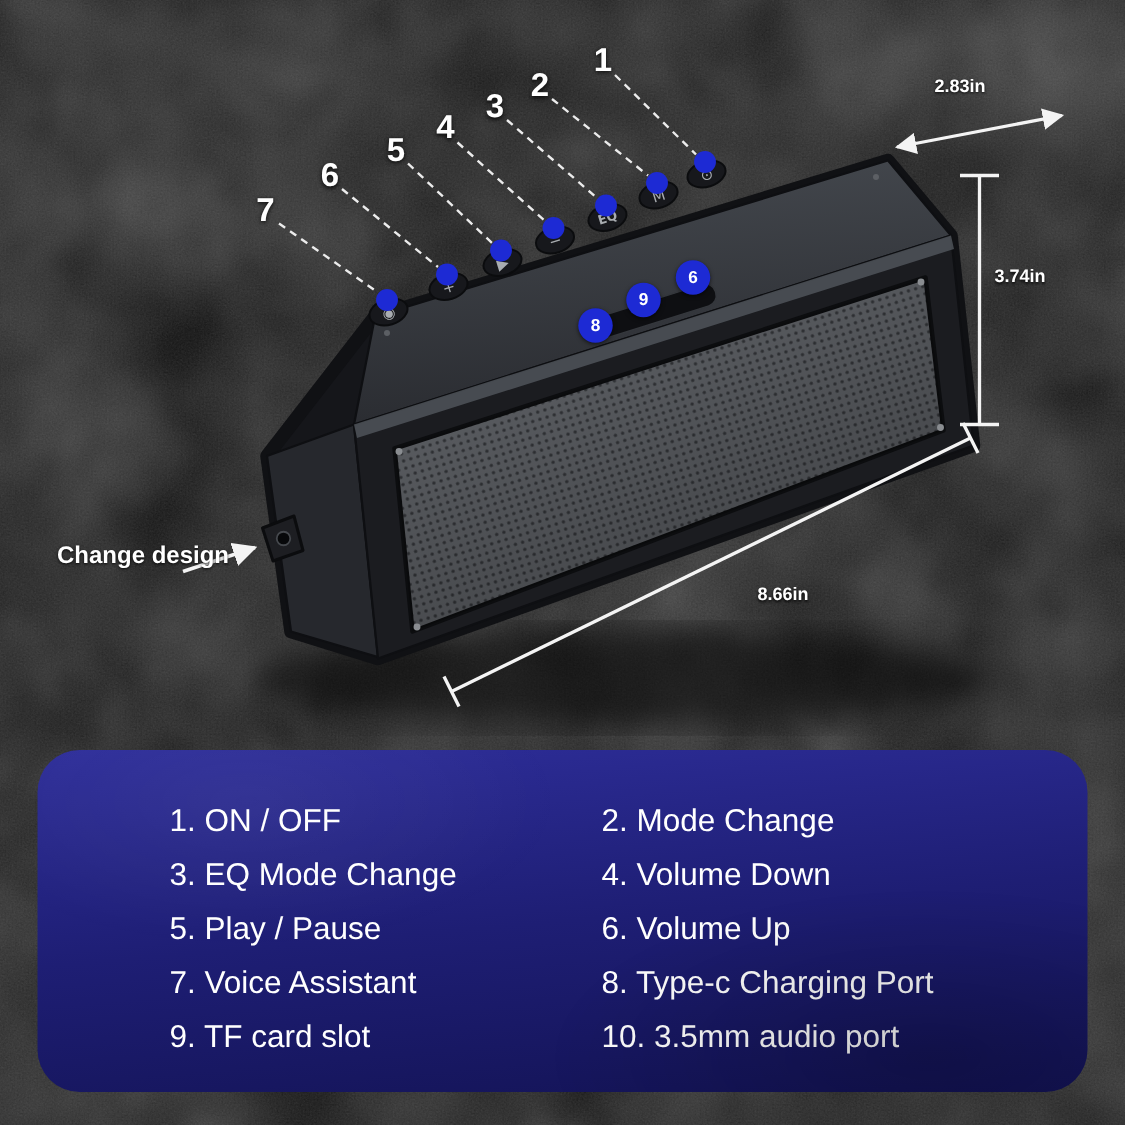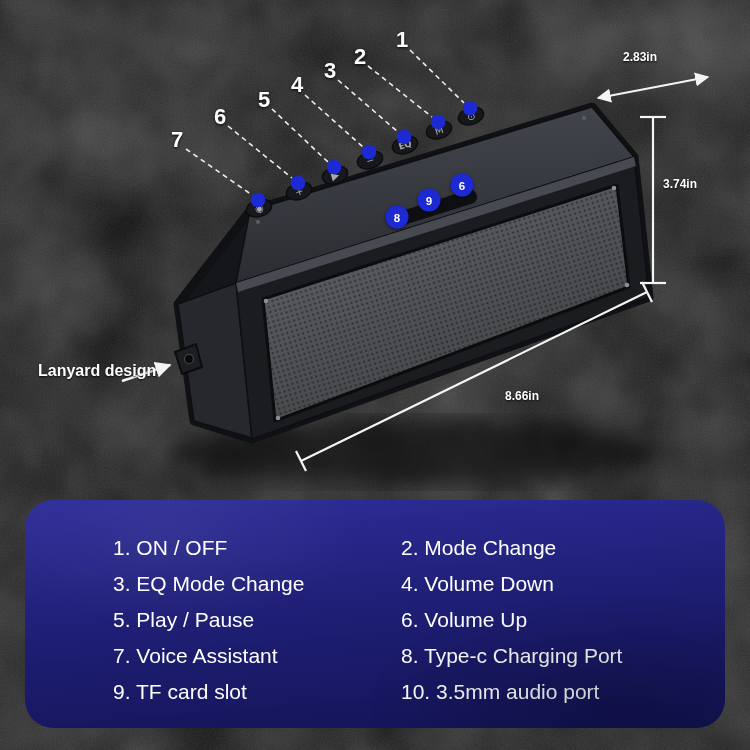--- a/index.html
+++ b/index.html
@@ -197,21 +197,21 @@
   <div class="num" style="left:177px;top:140px">7</div>
 
   <div class="portnum" style="left:397px;top:217px">8</div>
   <div class="portnum" style="left:429px;top:200px">9</div>
   <div class="portnum" style="left:462px;top:185px">6</div>
 
   <div class="dim" style="left:640px;top:57px">2.83in</div>
   <div class="dim" style="left:680px;top:184px">3.74in</div>
   <div class="dim" style="left:522px;top:396px">8.66in</div>
 
-  <div class="lanyard">Lanyard design</div>
+  <div class="lanyard">Change design</div>
 
   <div class="legend">
     <div class="legend-grid">
       <div class="legend-item">1. ON / OFF</div>
       <div class="legend-item">2. Mode Change</div>
       <div class="legend-item">3. EQ Mode Change</div>
       <div class="legend-item">4. Volume Down</div>
       <div class="legend-item">5. Play / Pause</div>
       <div class="legend-item">6. Volume Up</div>
       <div class="legend-item">7. Voice Assistant</div>

